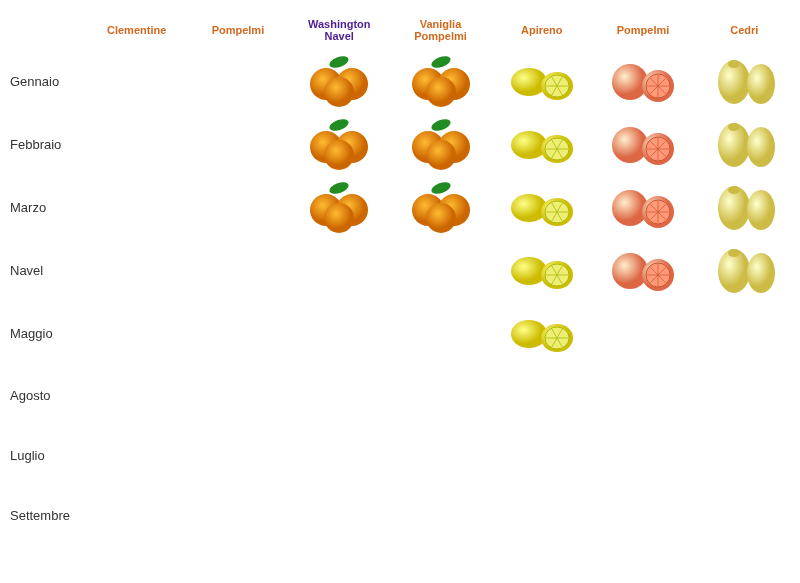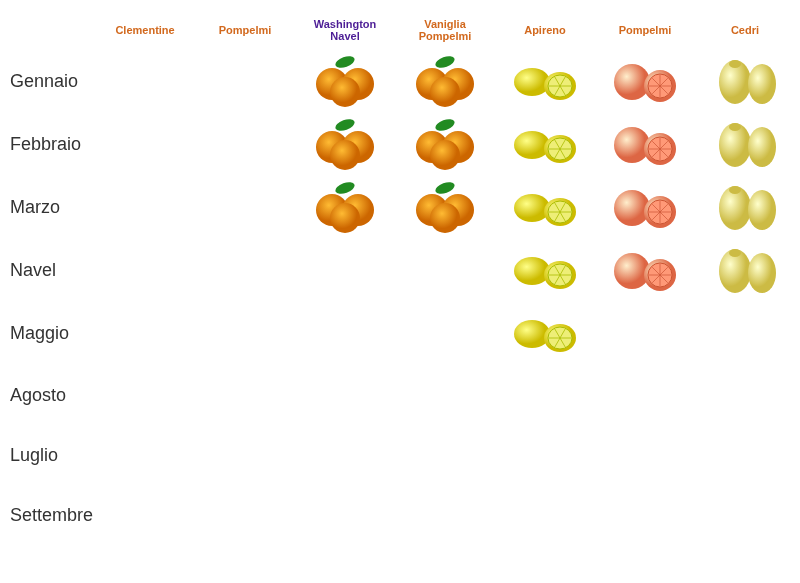--- a/index.html
+++ b/index.html
@@ -29,21 +29,21 @@
     .calendar-table td {
       text-align: center;
       padding: 4px 2px;
       vertical-align: middle;
       height: 60px;
       width: 100px;
     }
     
     .calendar-table td.month-label {
       text-align: left;
-      font-size: 18px;
+      font-size: 13px;
       color: #333;
       padding-left: 5px;
       width: 80px;
     }
     
     .fruit-label {
       font-size: 8px;
       color: #888;
       text-align: center;
       line-height: 1.1;

